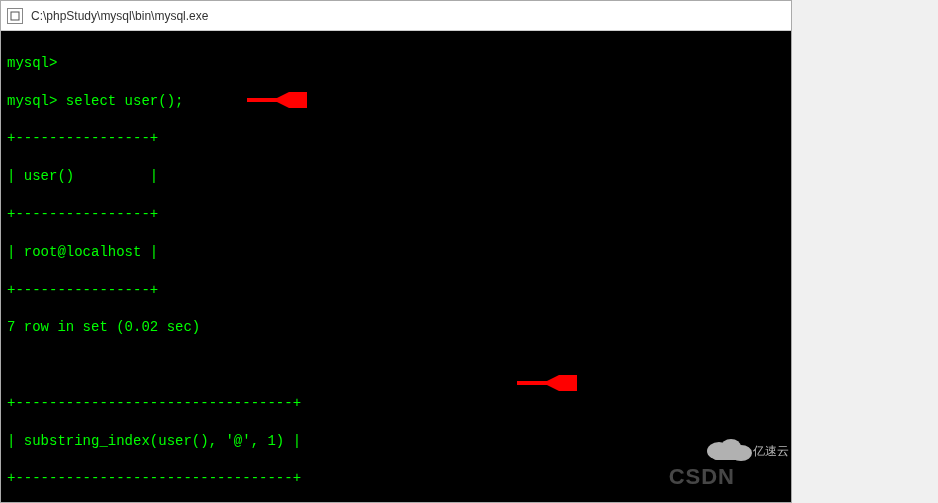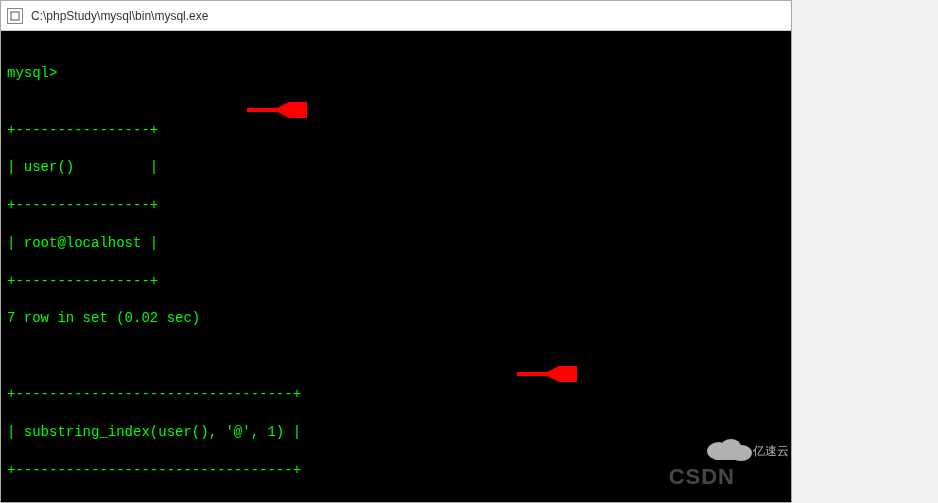--- a/index.html
+++ b/index.html
@@ -35,21 +35,21 @@
       margin-right: 8px;
       display: flex;
       align-items: center;
       justify-content: center;
     }
     .terminal {
       background: #000;
       color: #00ff00;
       font-size: 14px;
       line-height: 1.35;
-      padding: 14px 6px;
+      padding: 4px 6px;
       height: calc(100% - 30px);
       white-space: pre;
       font-family: 'Consolas', 'Courier New', monospace;
       position: relative;
       overflow: hidden;
     }
     .line { display: block; position: relative; }
     .arrow {
       position: absolute;
       display: inline-block;
@@ -80,21 +80,21 @@
     <span class="icon-box">
       <svg width="10" height="10" viewBox="0 0 10 10">
           <rect x="1" y="1" width="8" height="8" fill="none" stroke="#555" stroke-width="1"></rect>
         </svg>
     </span>
     <span>C:\phpStudy\mysql\bin\mysql.exe</span>
   </div>
 
   <div class="terminal">
 <span class="line">mysql&gt;</span>
-<span class="line"><span class="arrow" style="left:230px;top:0;"><svg width="70" height="16" viewBox="0 0 70 16">
+<span class="line"><span>mysql&gt; select user();</span><span class="arrow" style="left:230px;top:0;"><svg width="70" height="16" viewBox="0 0 70 16">
             <defs>
               <marker id="ah1" markerWidth="10" markerHeight="10" refX="2" refY="5" orient="auto">
                 <polygon points="0,0 10,5 0,10" fill="#ff0000"></polygon>
               </marker>
             </defs>
             <line x1="68" y1="8" x2="10" y2="8" stroke="#ff0000" stroke-width="4" marker-start="url(#ah1)"></line>
           </svg></span></span>
 <span class="line">+----------------+</span>
 <span class="line">| user()         |</span>
 <span class="line">+----------------+</span>

